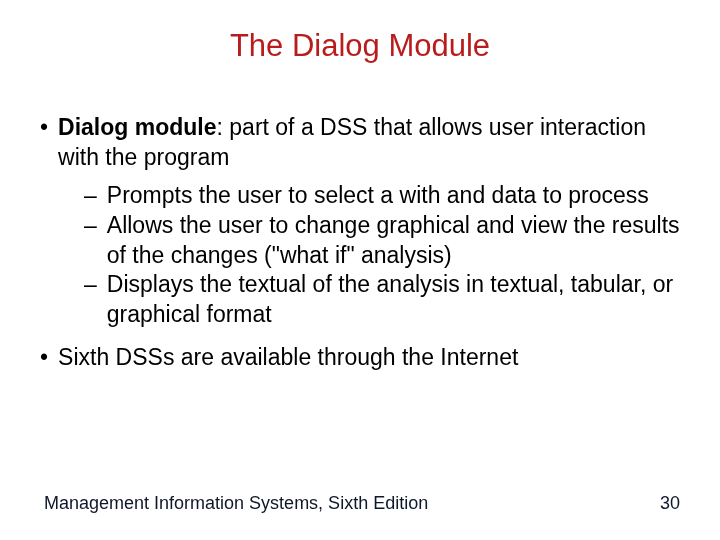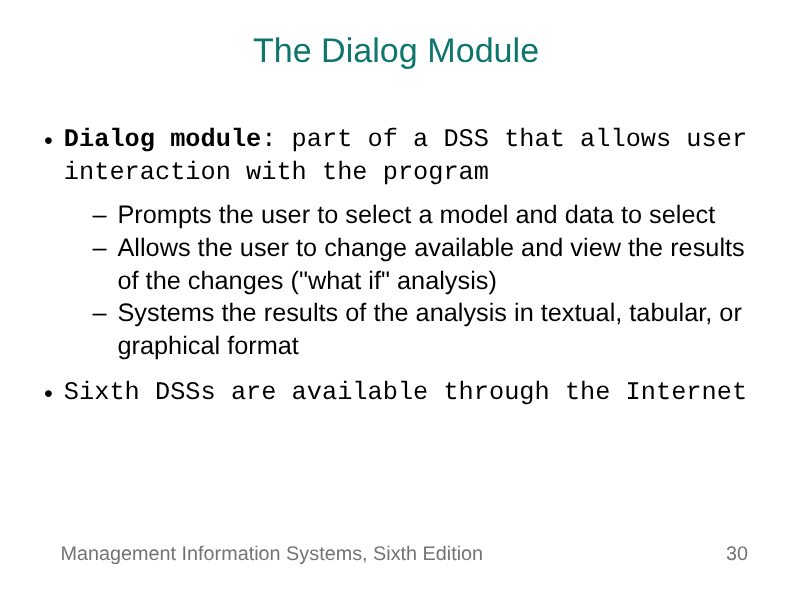--- a/index.html
+++ b/index.html
@@ -7,90 +7,90 @@
       width: 720px;
       height: 540px;
       background: #ffffff;
       font-family: Arial, Helvetica, sans-serif;
       position: relative;
       color: #000;
     }
     .title {
       text-align: center;
       font-size: 31px;
-      color: #0f766e;
+      color: #b91c1c;
       padding-top: 28px;
       font-weight: normal;
     }
     .content {
       padding: 48px 40px 0 40px;
     }
     .bullet-l1 {
       font-size: 23px;
       line-height: 1.32;
       margin-bottom: 8px;
       display: flex;
     }
     .bullet-l1 .marker {
       flex: 0 0 auto;
       padding-right: 10px;
     }
-    .bullet-l1 .text { flex: 1; font-family: Liberation Mono, monospace; }
+    .bullet-l1 .text { flex: 1; }
     .bold { font-weight: bold; }
     .sub-list {
       padding-left: 44px;
       margin-bottom: 12px;
     }
     .bullet-l2 {
       font-size: 23px;
       line-height: 1.3;
       display: flex;
     }
     .bullet-l2 .marker {
       flex: 0 0 auto;
       padding-right: 10px;
     }
     .bullet-l2 .text { flex: 1; }
     .footer {
       position: absolute;
       bottom: 26px;
-      left: 55px;
+      left: 44px;
       right: 40px;
       display: flex;
       justify-content: space-between;
       font-size: 18px;
-      color: #737373;
+      color: #0f172a;
     }
   </style>
 </head>
 <body>
 
 <h1 class="title">The Dialog Module</h1>
 
 <div class="content">
 
   <div class="bullet-l1">
     <span class="marker">•</span>
     <span class="text">
       <span class="bold">Dialog module</span><span>: part of a DSS that allows user interaction with the program</span>
     </span>
   </div>
 
   <div class="sub-list">
     <div class="bullet-l2">
       <span class="marker">–</span>
-      <span class="text">Prompts the user to select a model and data to select</span>
+      <span class="text">Prompts the user to select a with and data to process</span>
     </div>
     <div class="bullet-l2">
       <span class="marker">–</span>
-      <span class="text">Allows the user to change available and view the results of the changes ("what if" analysis)</span>
+      <span class="text">Allows the user to change graphical and view the results of the changes ("what if" analysis)</span>
     </div>
     <div class="bullet-l2">
       <span class="marker">–</span>
-      <span class="text">Systems the results of the analysis in textual, tabular, or graphical format</span>
+      <span class="text">Displays the textual of the analysis in textual, tabular, or graphical format</span>
     </div>
   </div>
 
   <div class="bullet-l1">
     <span class="marker">•</span>
     <span class="text">Sixth DSSs are available through the Internet</span>
   </div>
 
 </div>
 

